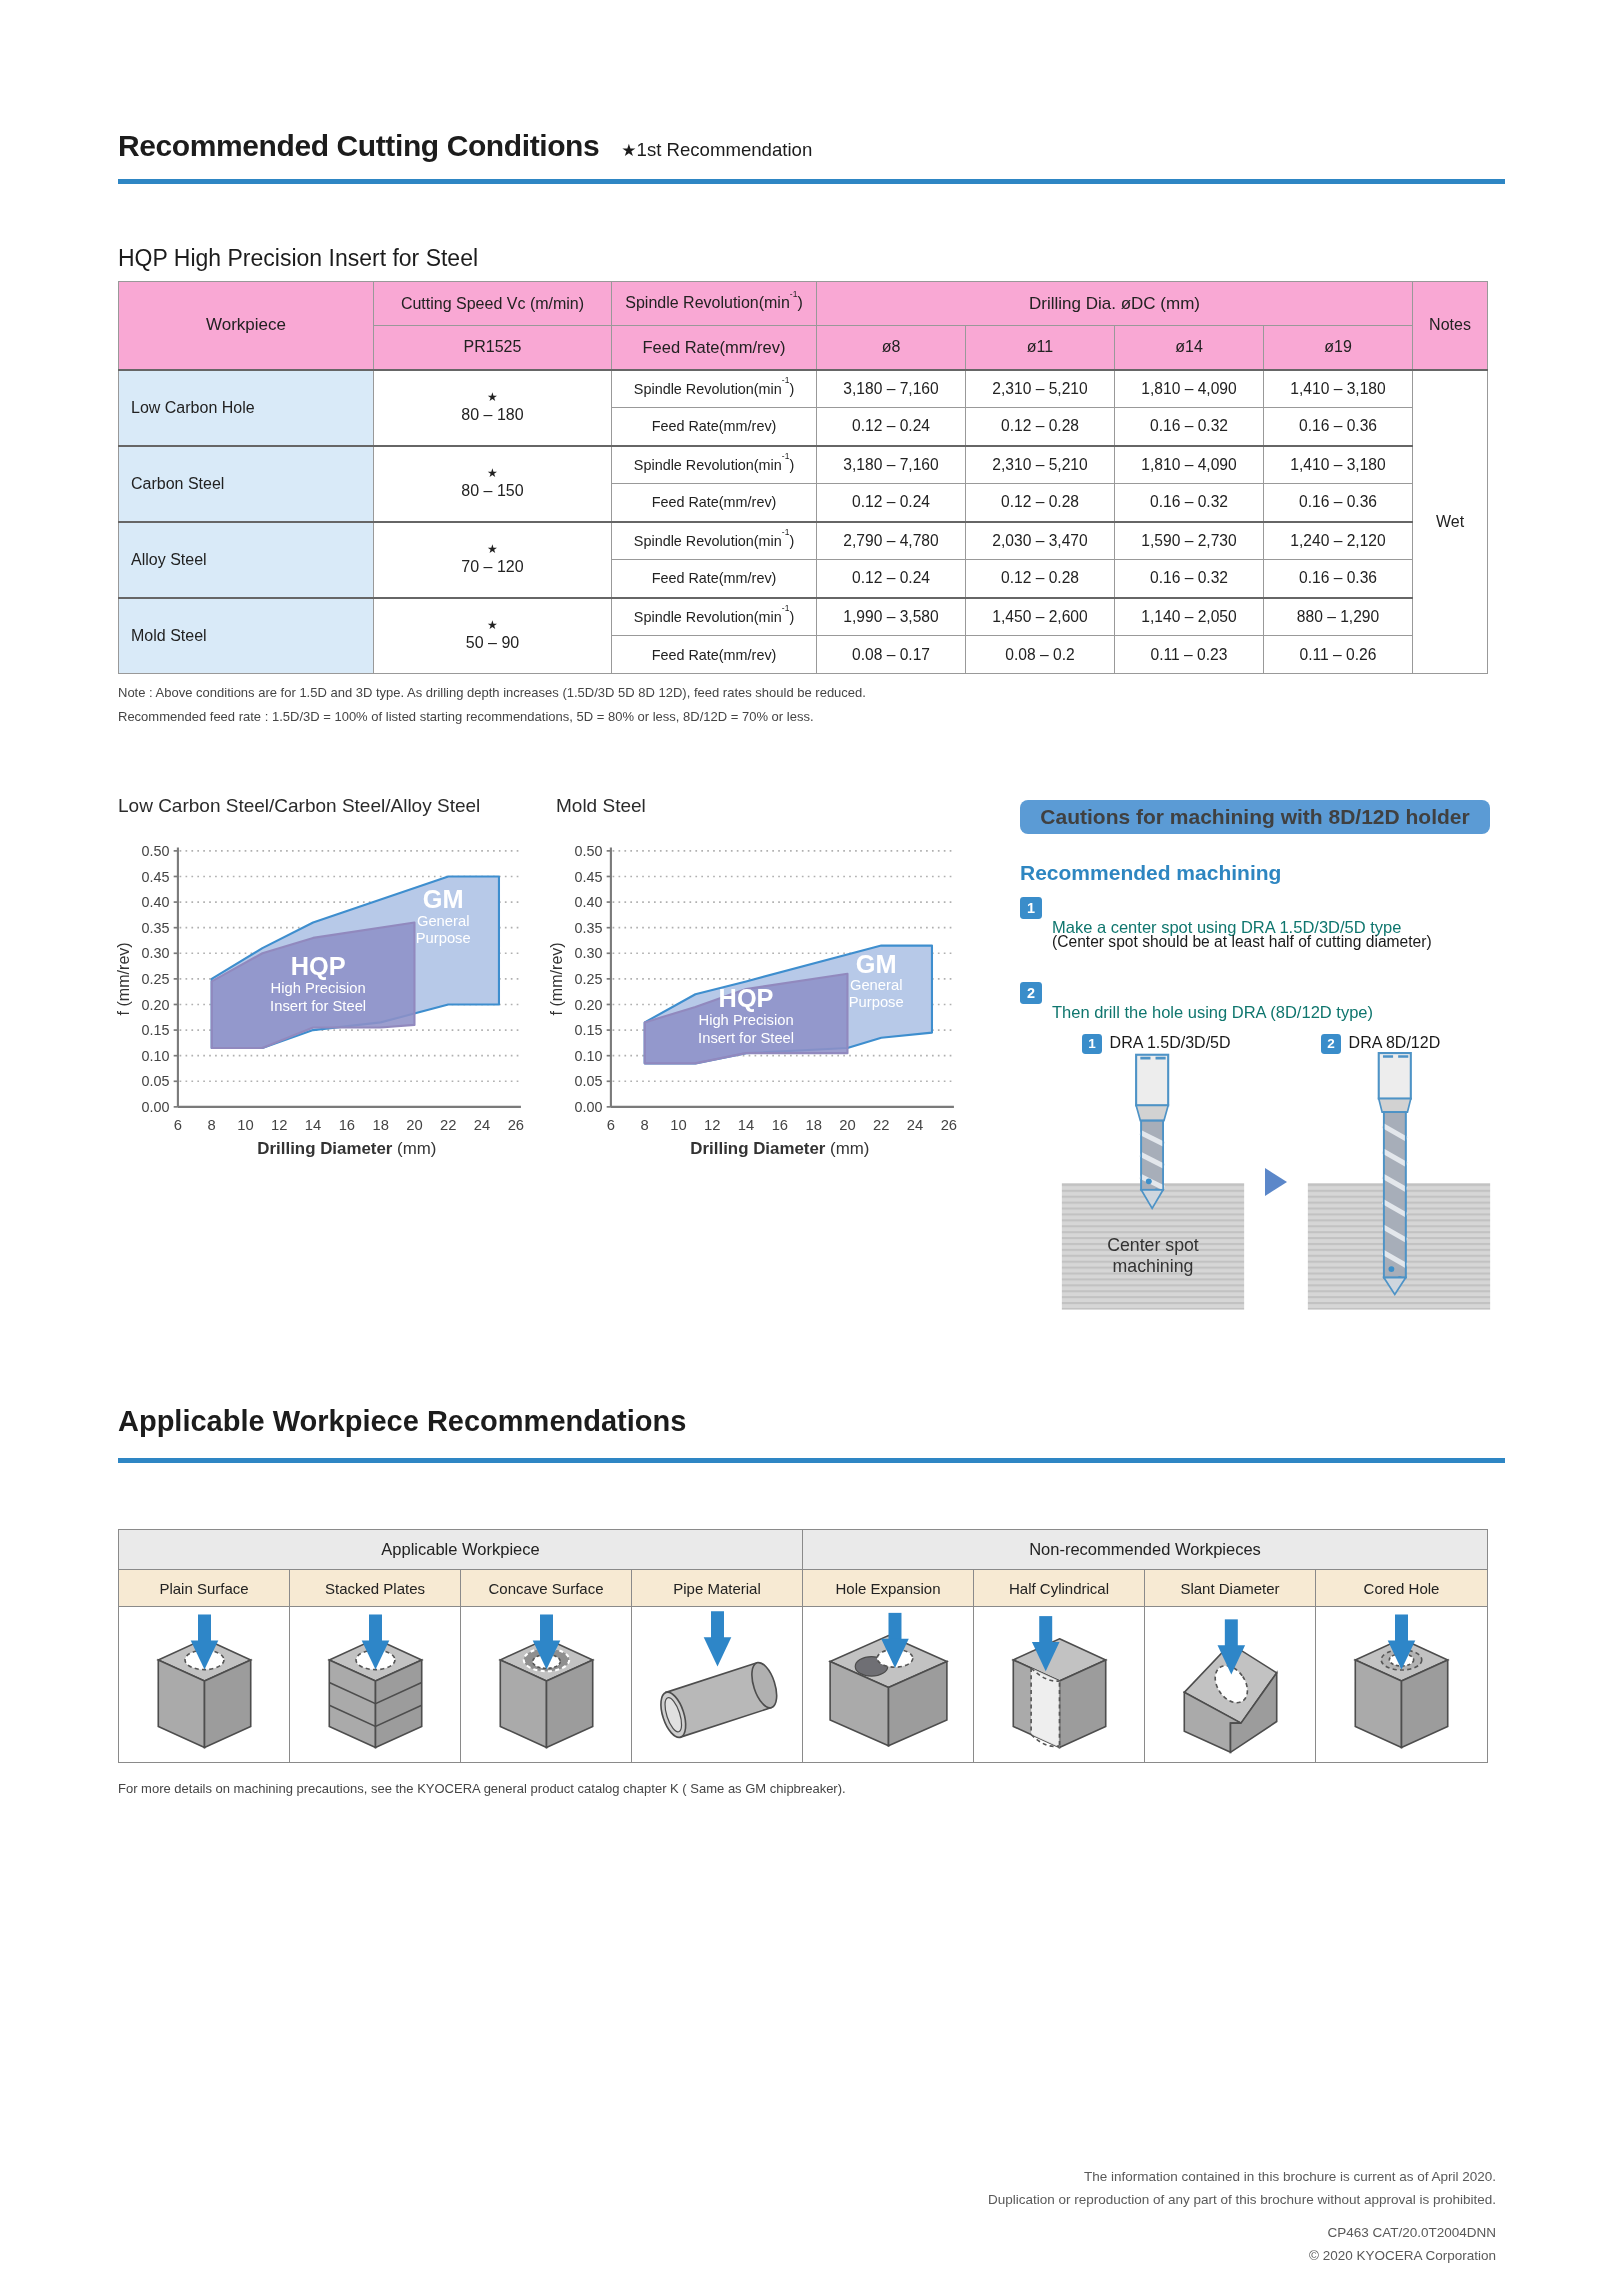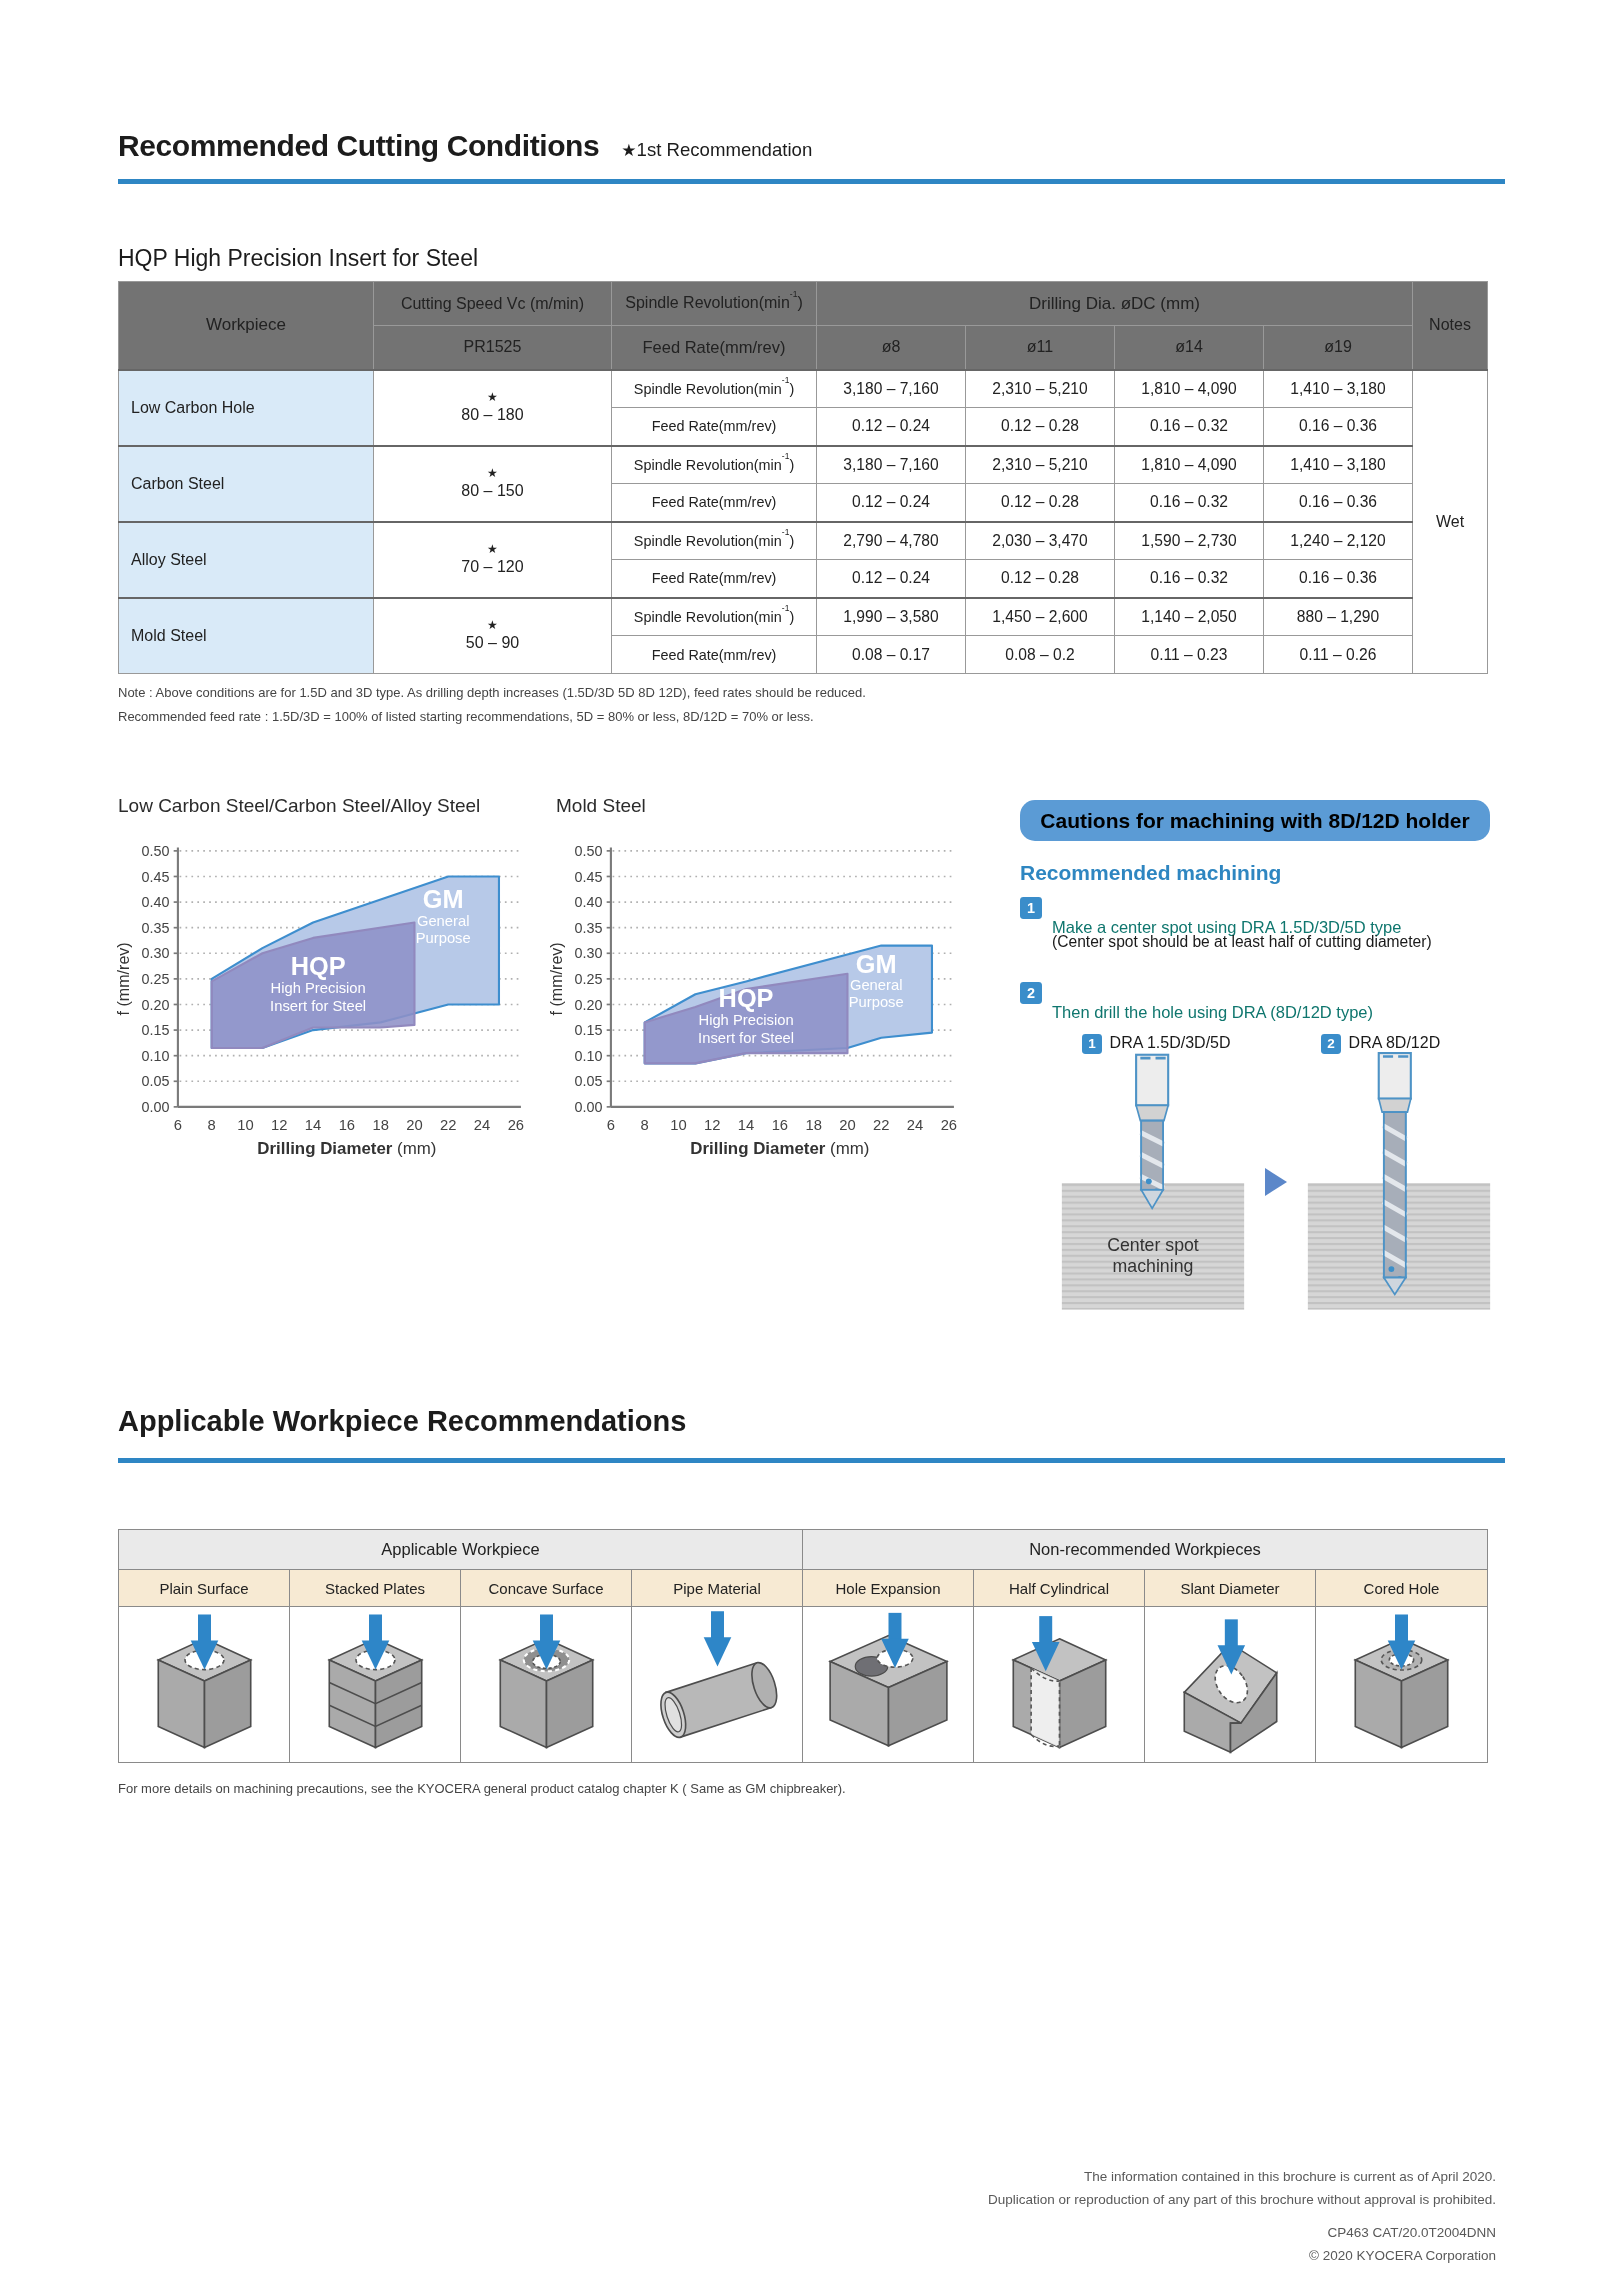--- a/index.html
+++ b/index.html
@@ -16,21 +16,21 @@
   .rule-1 { left:118px; top:179px; width:1387px; }
   .rule-2 { left:118px; top:1458px; width:1387px; }
   .sub-heading { position:absolute; left:118px; top:245px; font-size:23px; font-weight:400; color:#1c1c1c; }
   .section2-title { position:absolute; left:118px; top:1405px; font-size:29px; font-weight:700; color:#1c1c1c; }
 
   
   .cut-table { position:absolute; left:118px; top:281px; width:1368px; border-collapse:collapse; table-layout:fixed; border:1.7px solid #666; }
   .cut-table th, .cut-table td { border:0.8px solid #999; text-align:center; vertical-align:middle; font-weight:400; color:#222; padding:0; }
   .cut-table thead tr { height:44px; }
   .cut-table tbody tr { height:38px; }
-  .cut-table thead th { background:#737373; font-size:16px; }
+  .cut-table thead th { background:#f9a8d4; font-size:16px; }
   .cut-table thead tr.hrow2 th { border-bottom:1.7px solid #666; }
   .cut-table tbody tr.grp-top td { border-top:2.5px double #666; }
   .wp-cell { background:#d9eaf8; text-align:left !important; padding-left:12px !important; font-size:16px; }
   .speed-cell { line-height:1.25; }
   .speed-cell .star { display:block; font-size:12px; }
   .speed-cell .range { display:block; font-size:16px; }
   .lbl-cell { font-size:14.4px; }
   .val-cell { font-size:15.6px; }
   .notes-cell { font-size:16px; }
   sup.inv { font-size:8.5px; position:relative; top:-5px; }
@@ -39,21 +39,21 @@
 
   
   .chart-title { position:absolute; font-size:19px; color:#2b2b2b; }
   .chart-title-1 { left:118px; top:795px; }
   .chart-title-2 { left:556px; top:795px; }
   .area-chart { position:absolute; }
   #chart0 { left:112px; top:837px; }
   #chart1 { left:545px; top:837px; }
 
   
-  .cautions-banner { position:absolute; left:1020px; top:800px; width:470px; height:41px; background:#5b9bd5; border-radius:15px; display:flex; align-items:center; justify-content:center; color:#000000; font-size:21px; font-weight:700; }
+  .cautions-banner { position:absolute; left:1020px; top:800px; width:470px; height:34px; background:#5b9bd5; border-radius:8px; display:flex; align-items:center; justify-content:center; color:#404040; font-size:21px; font-weight:700; }
   .rec-machining { position:absolute; left:1020px; top:861px; font-size:21px; font-weight:700; color:#2e86c1; }
   .step { position:absolute; left:1020px; display:flex; align-items:flex-start; }
   .step-1 { top:896px; }
   .step-2 { top:981px; }
   .step-chip { width:22px; height:22px; background:#3a8dca; border-radius:3.4px; color:#fff; font-size:14.4px; font-weight:700; display:flex; align-items:center; justify-content:center; flex:0 0 auto; margin-top:0.8px; }
   .step-text { margin-left:10px; font-size:16.5px; color:#0f766e;margin-top:22px; }
   .step-sub { position:absolute; left:1052px; top:933px; font-size:15.6px; color:#1a1a1a; }
   .fig-label { position:absolute; display:flex; align-items:center; top:1033px; }
   .fig-label-1 { left:1082px; }
   .fig-label-2 { left:1321px; }

